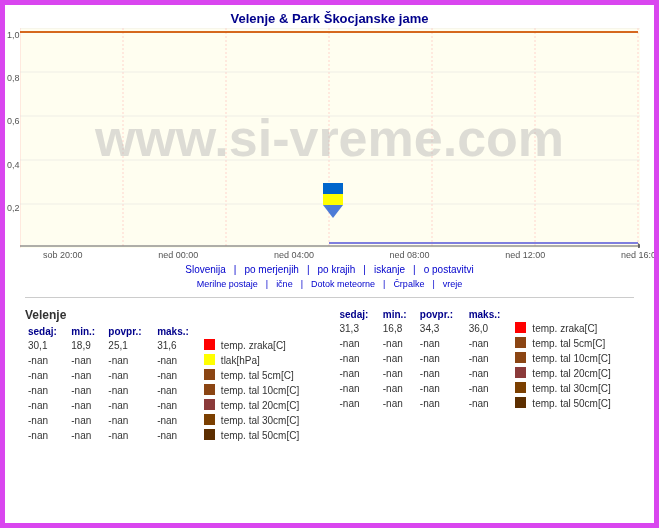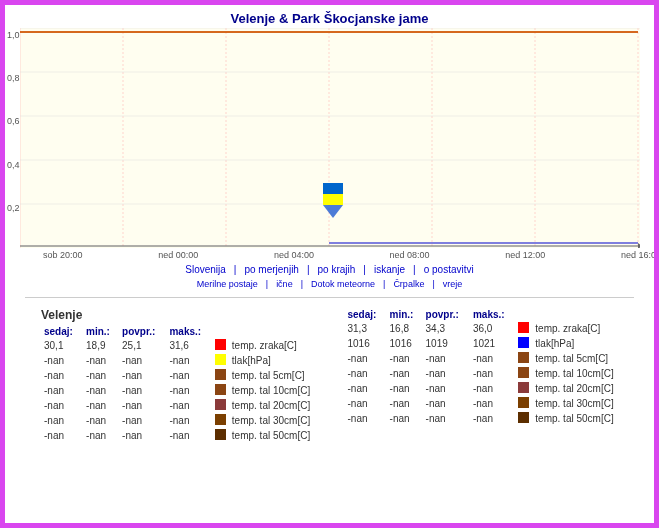--- a/index.html
+++ b/index.html
@@ -85,21 +85,21 @@
       text-align: center;
       font-size: 10px;
       color: #555;
       padding: 2px 9px;
       display: flex;
       justify-content: center;
       gap: 8px;
     }
     .nav-links span { color: #0000cc; cursor: pointer; }
     .data-section {
-      padding: 6px 20px 2px 36px;
+      padding: 6px 20px 2px 20px;
       display: flex;
       gap: 14px;
     }
     .station-block {
       flex: 1;
     }
     .station-name {
       font-size: 12px;
       font-weight: bold;
       color: #333;
@@ -148,20 +148,21 @@
       <div class="y-axis-label">
         <span>1,0 k</span>
         <span>0,8 k</span>
         <span>0,6 k</span>
         <span>0,4 k</span>
         <span>0,2 k</span>
         <span></span>
       </div>
 
       <div class="chart-inner">
+        <div class="watermark">www.si-vreme.com</div>
         <svg class="chart-svg" viewBox="0 0 620 220" xmlns="http://www.w3.org/2000/svg">
 
           <rect width="620" height="220" fill="#fffef0"></rect>
 
           <line x1="0" y1="0" x2="0" y2="220" stroke="#ffaaaa" stroke-width="0.5"></line>
           <line x1="103" y1="0" x2="103" y2="220" stroke="#ffaaaa" stroke-width="0.5" stroke-dasharray="2,2"></line>
           <line x1="206" y1="0" x2="206" y2="220" stroke="#ffaaaa" stroke-width="0.5" stroke-dasharray="2,2"></line>
           <line x1="309" y1="0" x2="309" y2="220" stroke="#ffaaaa" stroke-width="0.5" stroke-dasharray="2,2"></line>
           <line x1="412" y1="0" x2="412" y2="220" stroke="#ffaaaa" stroke-width="0.5" stroke-dasharray="2,2"></line>
           <line x1="515" y1="0" x2="515" y2="220" stroke="#ffaaaa" stroke-width="0.5" stroke-dasharray="2,2"></line>
@@ -317,28 +318,20 @@
         <tbody id="park-tbody">
             <tr>
     <td>31,3</td>
     <td>16,8</td>
     <td>34,3</td>
     <td>36,0</td>
     <td class="legend-cell"><span class="color-box" style="background:#ff0000;"></span></td>
     <td>temp. zraka[C]</td>
   </tr>
             <tr>
-    <td>1016</td>
-    <td>1016</td>
-    <td>1019</td>
-    <td>1021</td>
-    <td class="legend-cell"><span class="color-box" style="background:#0000ff;"></span></td>
-    <td>tlak[hPa]</td>
-  </tr>
-            <tr>
     <td>-nan</td>
     <td>-nan</td>
     <td>-nan</td>
     <td>-nan</td>
     <td class="legend-cell"><span class="color-box" style="background:#8b4513;"></span></td>
     <td>temp. tal  5cm[C]</td>
   </tr>
             <tr>
     <td>-nan</td>
     <td>-nan</td>

